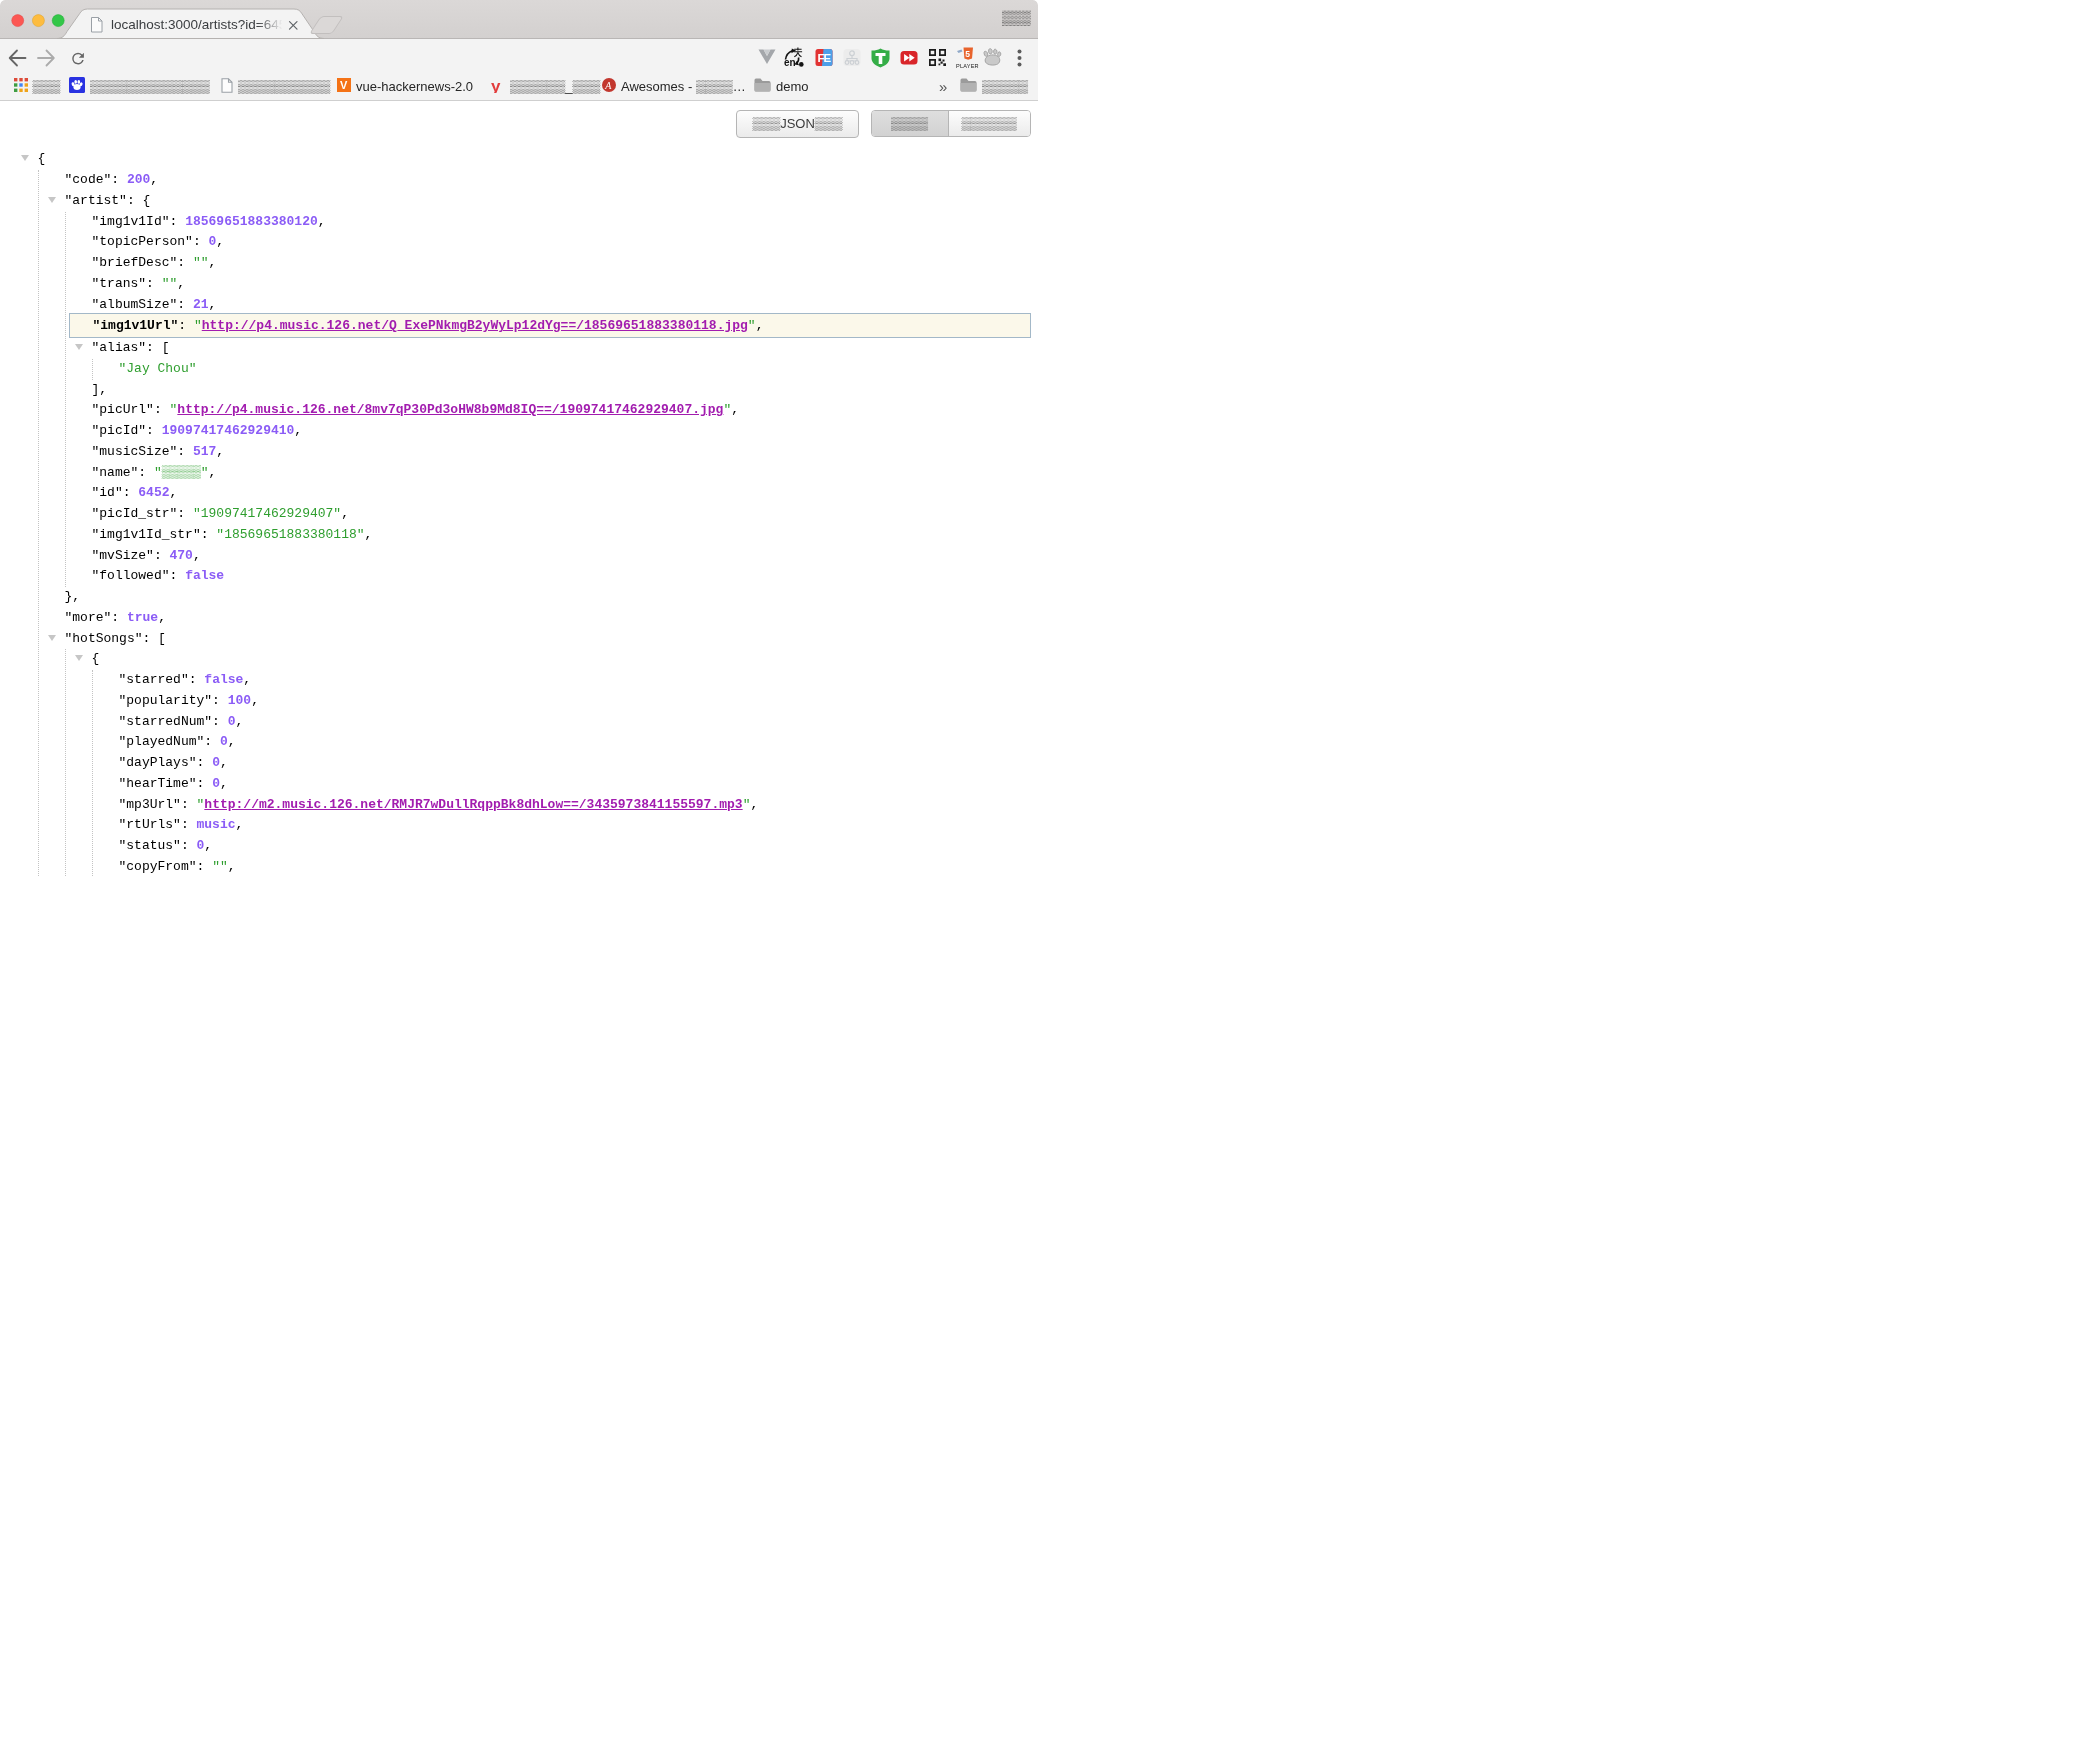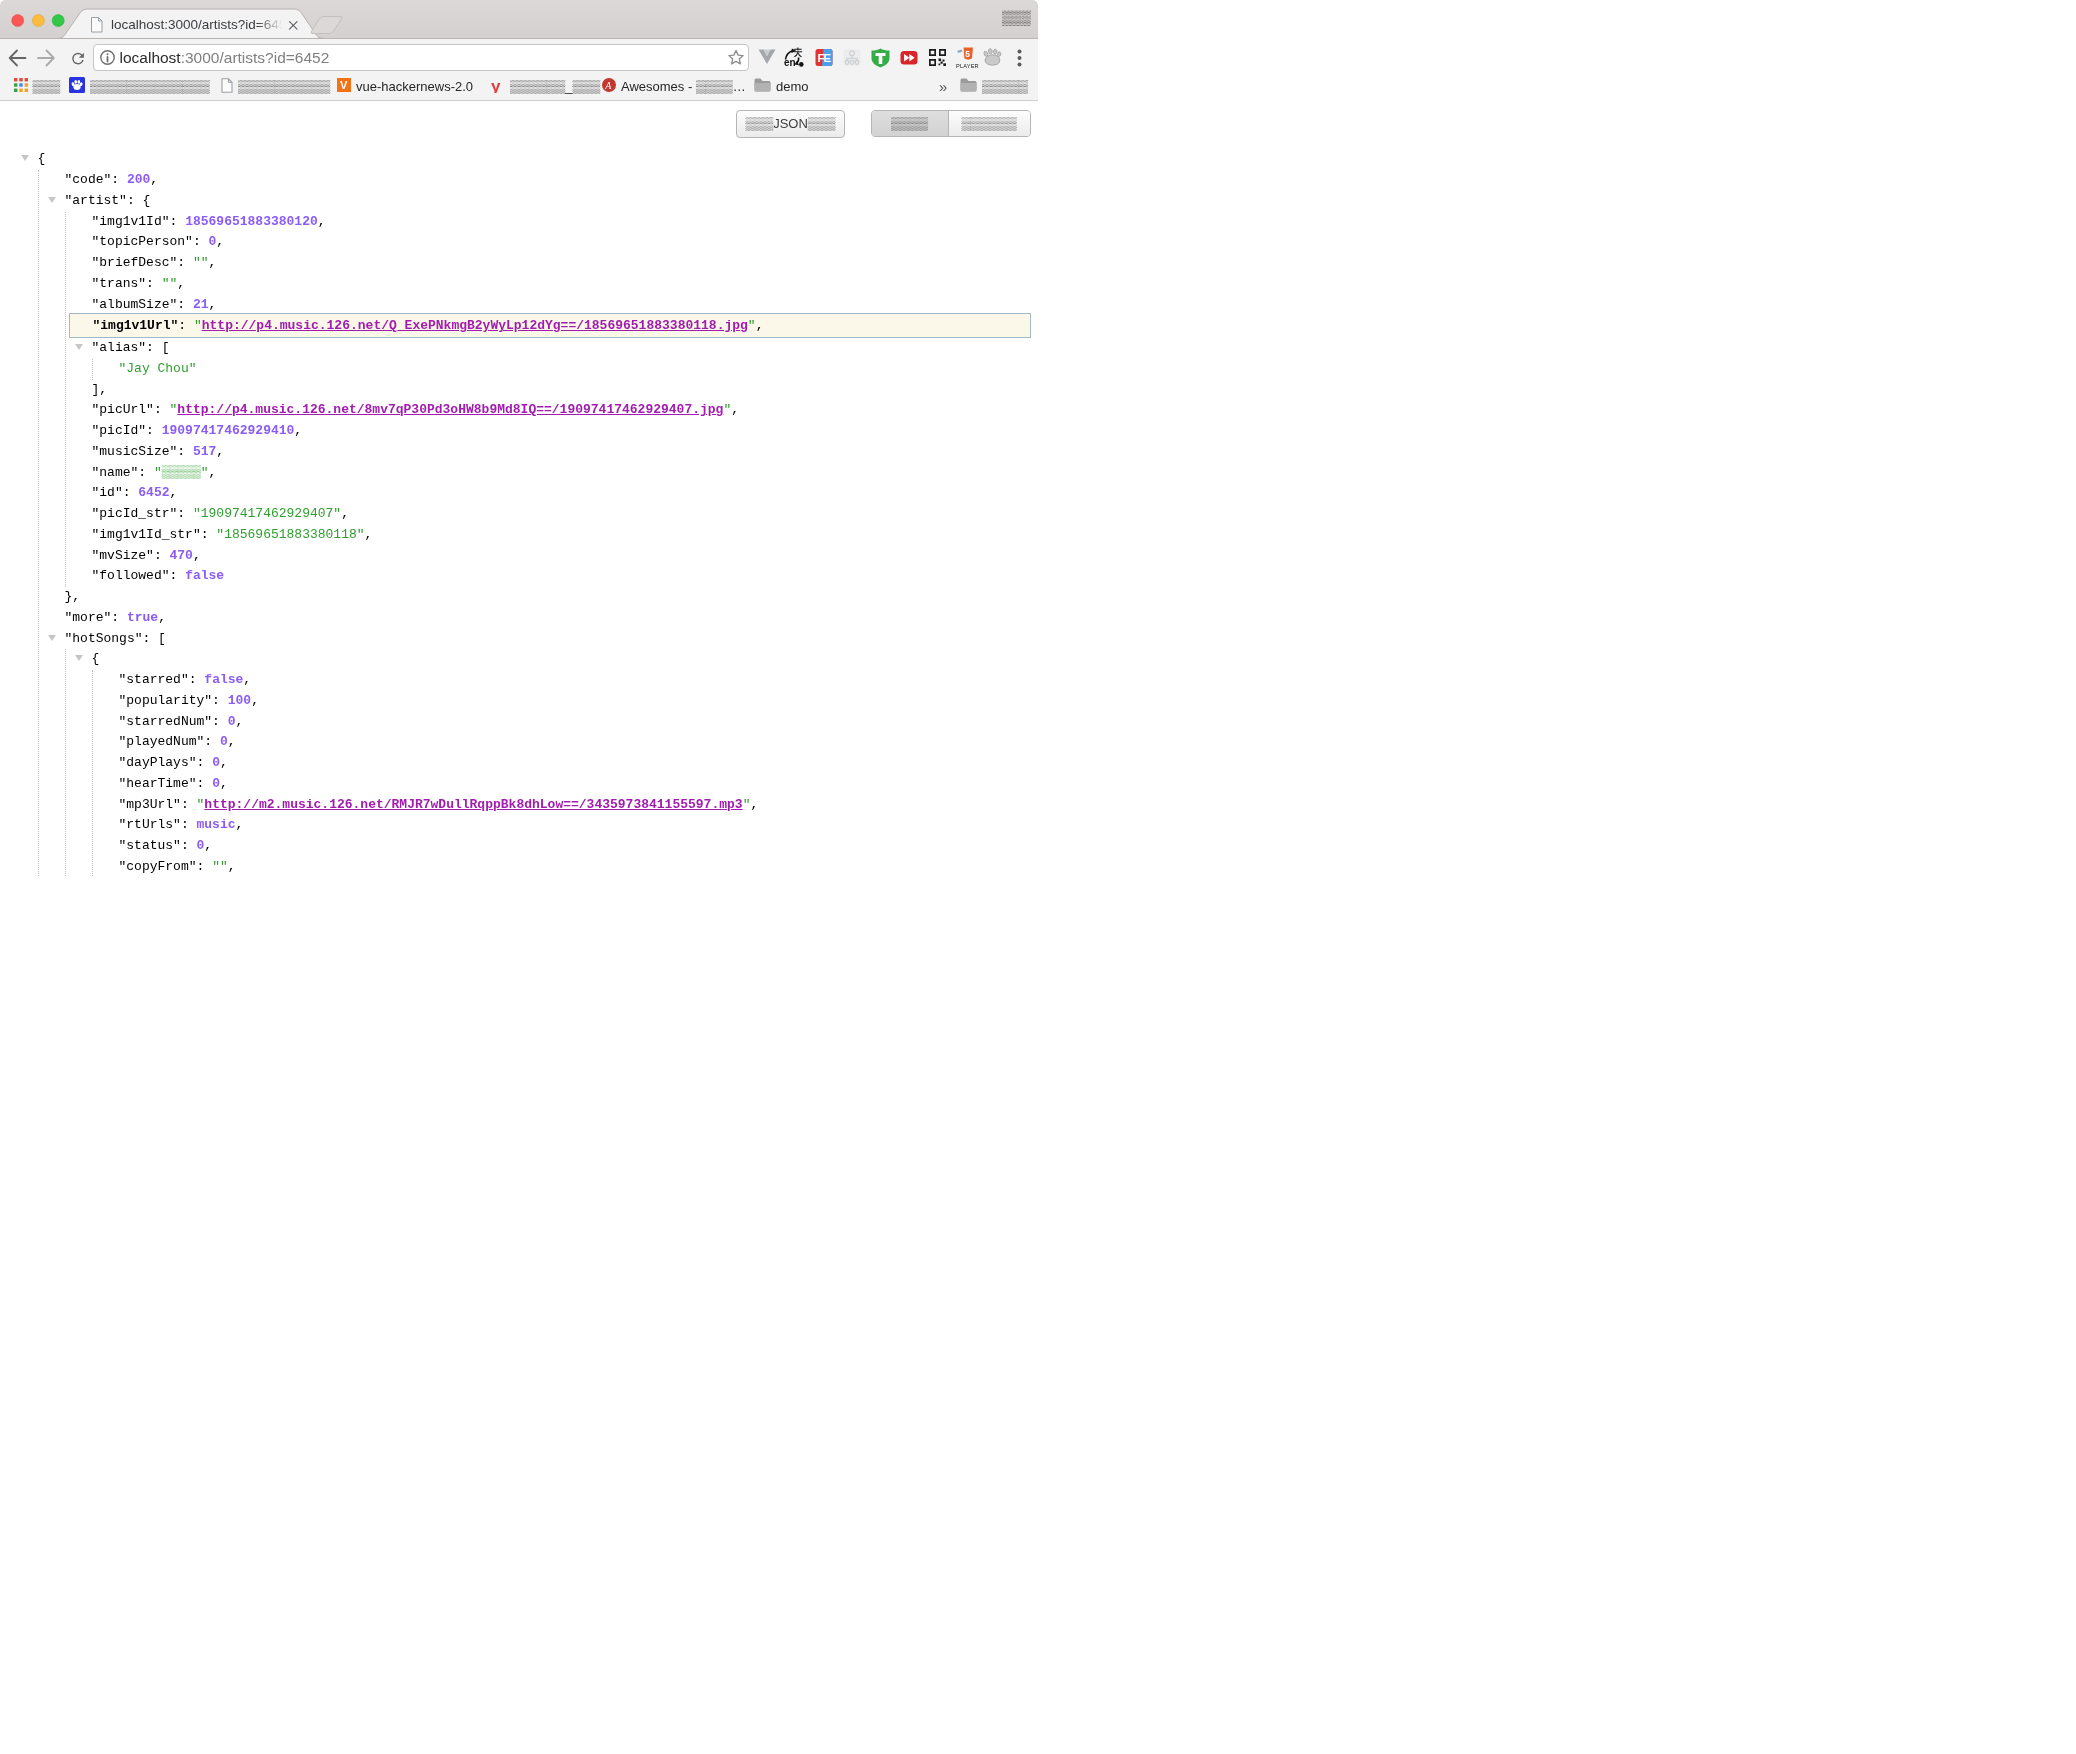--- a/index.html
+++ b/index.html
@@ -66,29 +66,20 @@
  <g stroke="#666" stroke-width="1.8" fill="none" stroke-linecap="round" stroke-linejoin="round">
   <path d="M25.5 19 h-14 M17 11.5 L9.7 19 L17 26.5"></path>
  </g>
  <g stroke="#ababab" stroke-width="1.8" fill="none" stroke-linecap="round" stroke-linejoin="round">
   <path d="M38 19 h14 M46.5 11.5 L53.8 19 L46.5 26.5"></path>
  </g>
  <g transform="translate(69.3,10.8) scale(0.73)" fill="#666">
           <path d="M17.65 6.35A7.95 7.95 0 0 0 12 4a8 8 0 1 0 7.73 10h-2.08A6 6 0 1 1 12 6c1.66 0 3.14.69 4.22 1.78L13 11h7V4l-2.35 2.35z"></path>
         </g>
 </svg>
-<div id="omni">
- <svg width="654" height="25" viewBox="0 0 654 25">
-  <circle cx="13.5" cy="12.5" r="6.7" fill="none" stroke="#6f6f6f" stroke-width="1.4"></circle>
-  <circle cx="13.5" cy="9.3" r="1" fill="#6f6f6f"></circle>
-  <rect x="12.6" y="11" width="1.8" height="6.4" rx="0.9" fill="#6f6f6f"></rect>
-  <path d="M642 5.5 l2.1 4.6 5 .5 -3.8 3.4 1.1 4.9 -4.4-2.6 -4.4 2.6 1.1-4.9 -3.8-3.4 5-.5 Z" fill="none" stroke="#8f8f8f" stroke-width="1.4" stroke-linejoin="round"></path>
- </svg>
- <div id="url">localhost<span>:3000/artists?id=6452</span></div>
-</div>
 <svg width="290" height="38" viewBox="0 0 290 38" style="position:absolute;left:748px;top:0">
 
  <g transform="translate(10.5,10.5)">
   <path d="M0 0 L8.5 14.5 L17 0 h-5 L8.5 6.5 L5 0 Z" fill="#a4a7ab"></path>
   <path d="M5 0 L8.5 6.2 L12 0 Z" fill="#c9cccf"></path>
  </g>
  <g transform="translate(36,8)">
   <g stroke="#141414" stroke-width="1.1" fill="none">
             <path d="M10.2 2.2 h7.4 M13.9 0.6 v3 M9.7 4.8 h8.4 M13.9 4.8 v1.6 M13.5 6.4 c-.5 1.7 -1.7 2.7 -3.2 3.4 M14.3 6.4 c.5 1.7 1.7 2.7 3.2 3.4"></path>
           </g>
@@ -199,21 +190,21 @@
   <path d="M.5 5 h16 v7 a1.5 1.5 0 0 1-1.5 1.5 h-13 a1.5 1.5 0 0 1-1.5-1.5 Z" fill="#b2b2b2"></path>
   </svg></span>demo</div>
  <div class="bk" style="left:939px;color:#555;font-size:15px">»</div>
  <div class="bk" style="left:960px"><span class="ic"><svg width="17" height="14" viewBox="0 0 17 14">
   <path d="M.5 2 a1.5 1.5 0 0 1 1.5-1.5 h4.5 l2 2.5 h6.5 a1.5 1.5 0 0 1 1.5 1.5 v7.5 a1.5 1.5 0 0 1-1.5 1.5 h-13 a1.5 1.5 0 0 1-1.5-1.5 Z" fill="#9b9b9b"></path>
   <path d="M.5 5 h16 v7 a1.5 1.5 0 0 1-1.5 1.5 h-13 a1.5 1.5 0 0 1-1.5-1.5 Z" fill="#b2b2b2"></path>
   </svg></span>▒▒▒▒▒</div>
 </div>
 
 <div id="content">
- <div class="btn" style="left:736px;top:9px;width:109px">▒▒▒JSON▒▒▒</div>
+ <div class="btn" style="left:736px;top:9px;width:123px">▒▒▒JSON▒▒▒</div>
  <div id="seg">
         <div class="on">▒▒▒▒</div>
         <div class="off">▒▒▒▒▒▒</div>
       </div>
 <div id="json">
 <div class="row"><i class="t"></i>{</div>
 <div class="blk">
 <div class="row">"code": <span class="n">200</span>,</div>
 <div class="row"><i class="t"></i>"artist": {</div>
 <div class="blk">

